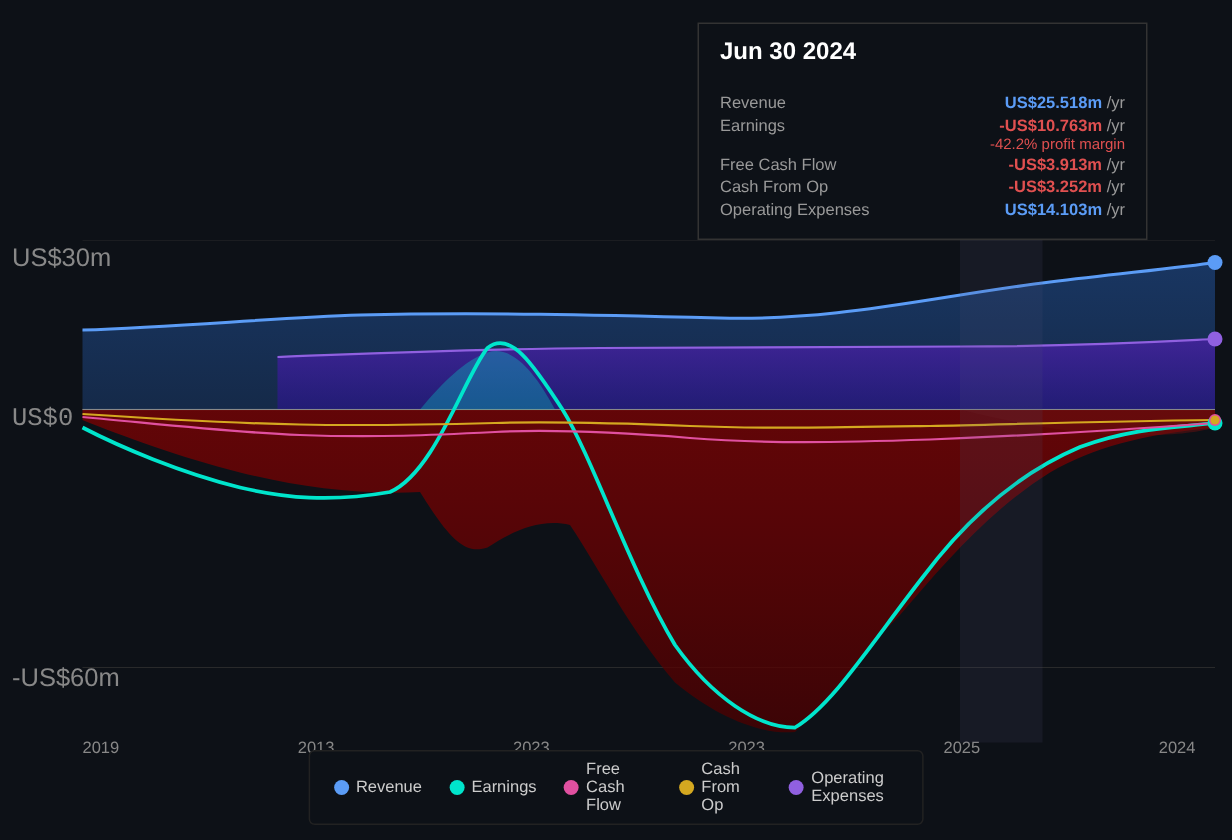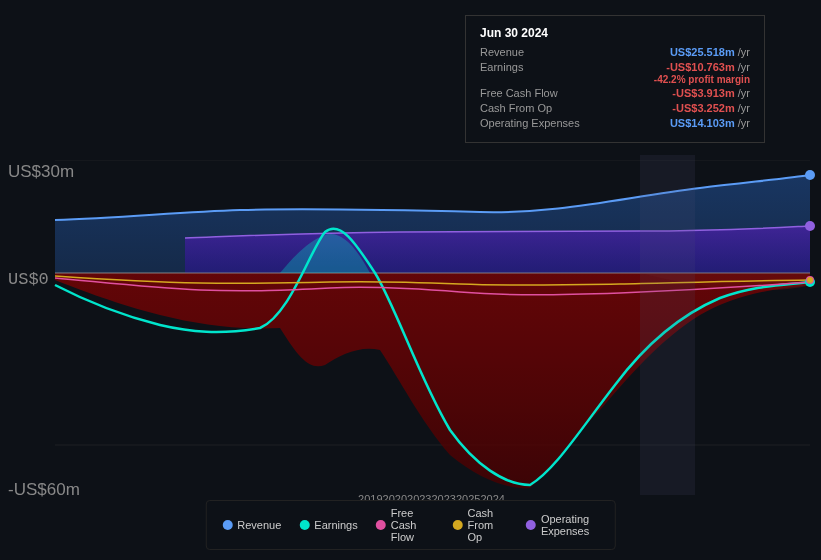--- a/index.html
+++ b/index.html
@@ -25,24 +25,24 @@
       top: 15px;
       left: 465px;
       background: #0d1117;
       border: 1px solid #333;
       padding: 10px 14px;
       min-width: 300px;
       z-index: 10;
     }
 
     .tooltip-date {
-      font-size: 12px;
+      font-size: 16px;
       color: #fff;
       font-weight: bold;
-      margin-bottom: 6px;
+      margin-bottom: 19px;
     }
 
     .tooltip-row {
       display: flex;
       justify-content: space-between;
       align-items: center;
       font-size: 11px;
       margin-bottom: 3px;
       gap: 16px;
     }
@@ -56,43 +56,42 @@
       font-weight: bold;
       white-space: nowrap;
     }
 
     .tooltip-sub {
       font-size: 10px;
       color: #e05050;
       text-align: right;
       margin-top: -2px;
       margin-bottom: 2px;
-      font-weight: bold;
     }
 
     .val-blue { color: #5b9cf6; }
     .val-red { color: #e05050; margin-left: 36px; }
 
     
     .y-label {
       position: absolute;
       left: 8px;
       font-size: 17px;
       color: #888;
     }
 
     
     .x-labels {
       position: absolute;
       bottom: 55px;
       left: 0;
       right: 0;
       display: flex;
-      justify-content: center;
-      padding: 0 13px 0 55px;
+      justify-content: space-between;
+      padding: 0 24px 0 55px;
       font-size: 11px;
       color: #888;
     }
 
     
     .legend {
       position: absolute;
       bottom: 10px;
       left: 50%;
       transform: translateX(-50%);
@@ -172,21 +171,21 @@
       <span class="tooltip-value val-red">-US$3.252m <span style="color:#999;font-weight:normal">/yr</span></span>
     </div>
     <div class="tooltip-row">
       <span class="tooltip-label">Operating Expenses</span>
       <span class="tooltip-value val-blue">US$14.103m <span style="color:#999;font-weight:normal">/yr</span></span>
     </div>
   </div>
 
   <div class="y-label" style="top: 162px;">US$30m</div>
   <div class="y-label" style="top: 270px; font-family: Liberation Mono, monospace;">US$0</div>
-  <div class="y-label" style="top: 480px;">-US$60m</div>
+  <div class="y-label" style="top: 442px;">-US$60m</div>
 
   <div class="highlight-bar"></div>
 
   <svg class="chart-svg" viewBox="0 0 821 340" preserveAspectRatio="none">
 
     <line class="grid-line" x1="55" y1="0" x2="810" y2="0"></line>
     <line class="grid-line" x1="55" y1="113" x2="810" y2="113"></line>
     <line class="grid-line" x1="55" y1="285" x2="810" y2="285"></line>
 
     <line x1="55" y1="113" x2="810" y2="113" stroke="#555" stroke-width="1"></line>
@@ -249,21 +248,21 @@
 
     <circle cx="810" cy="15" r="5" fill="#5b9cf6"></circle>
     <circle cx="810" cy="66" r="5" fill="#9060e0"></circle>
     <circle cx="810" cy="122" r="5" fill="#00e5cc"></circle>
     <circle cx="810" cy="120" r="4" fill="#e050a0"></circle>
     <circle cx="810" cy="120" r="3" fill="#d4a820"></circle>
   </svg>
 
   <div class="x-labels">
     <span>2019</span>
-    <span>2020</span>
+    <span>2013</span>
     <span>2023</span>
     <span>2023</span>
     <span>2025</span>
     <span>2024</span>
   </div>
 
   <div class="legend">
     <div class="legend-item">
       <div class="legend-dot" style="background:#5b9cf6;"></div>
       <span>Revenue</span>

